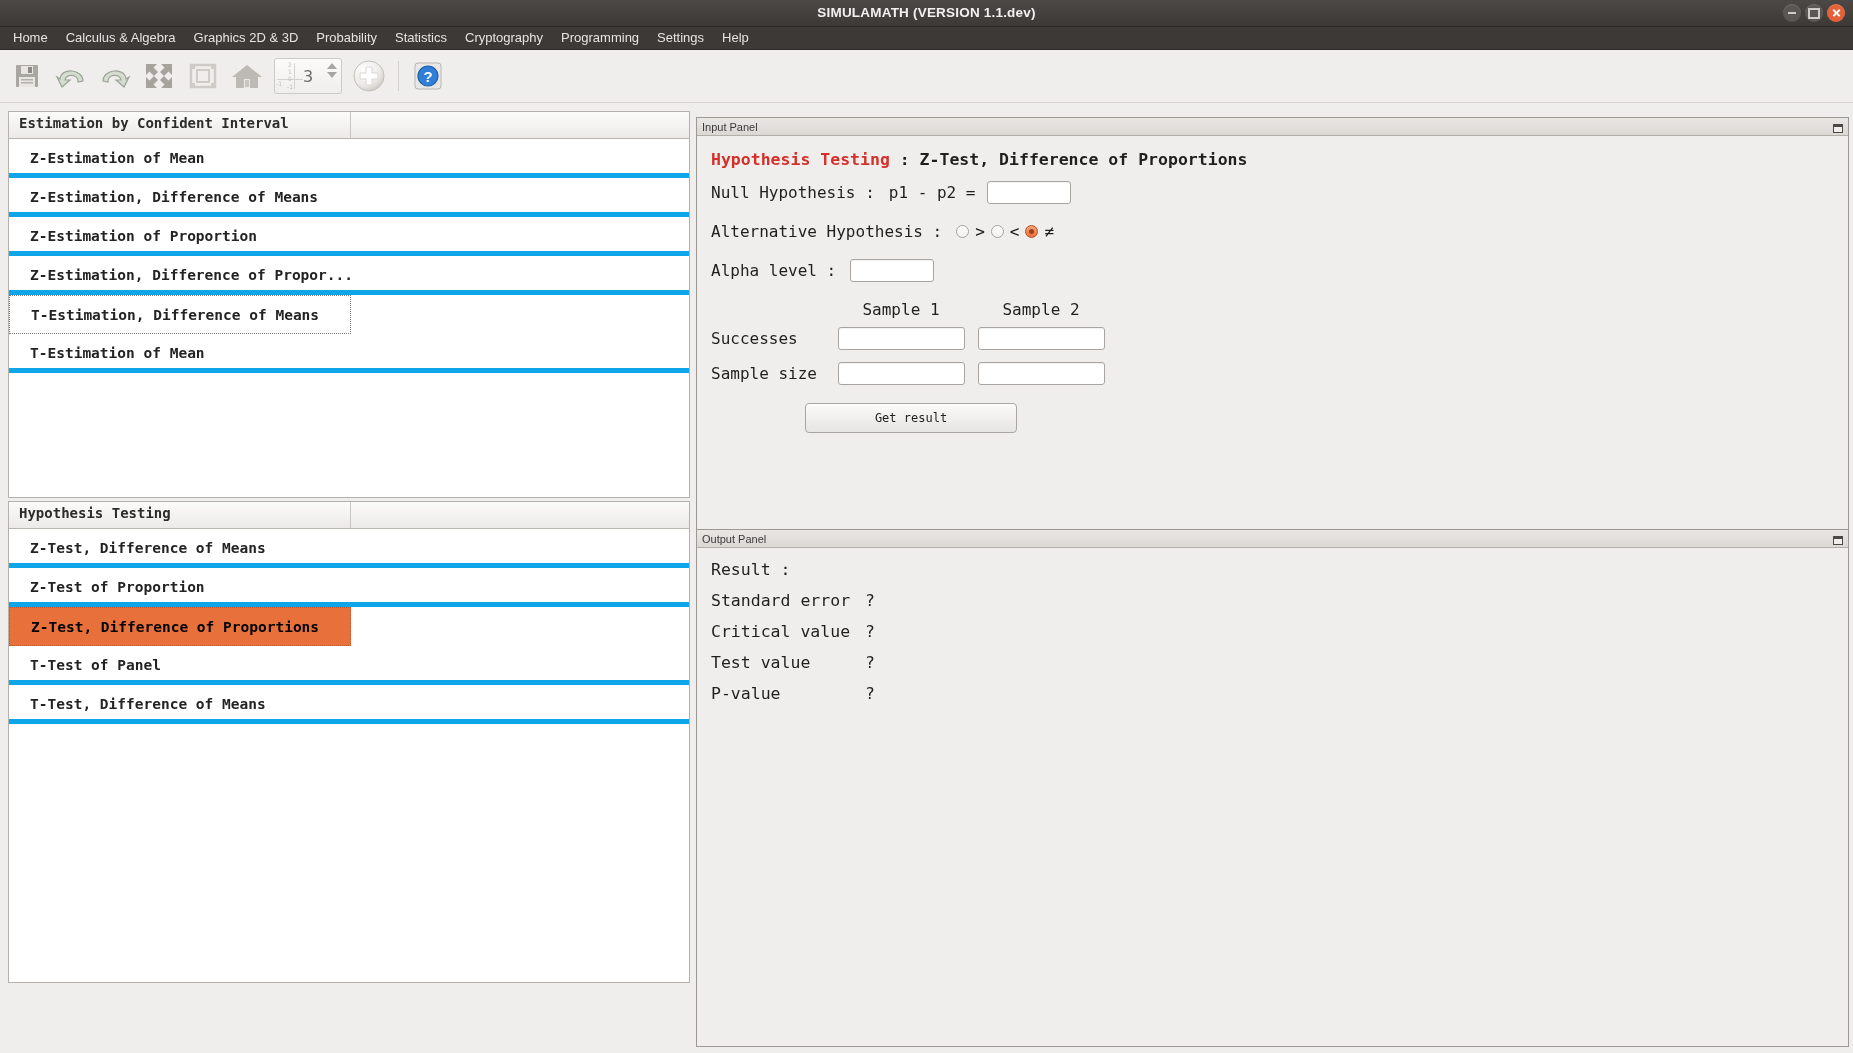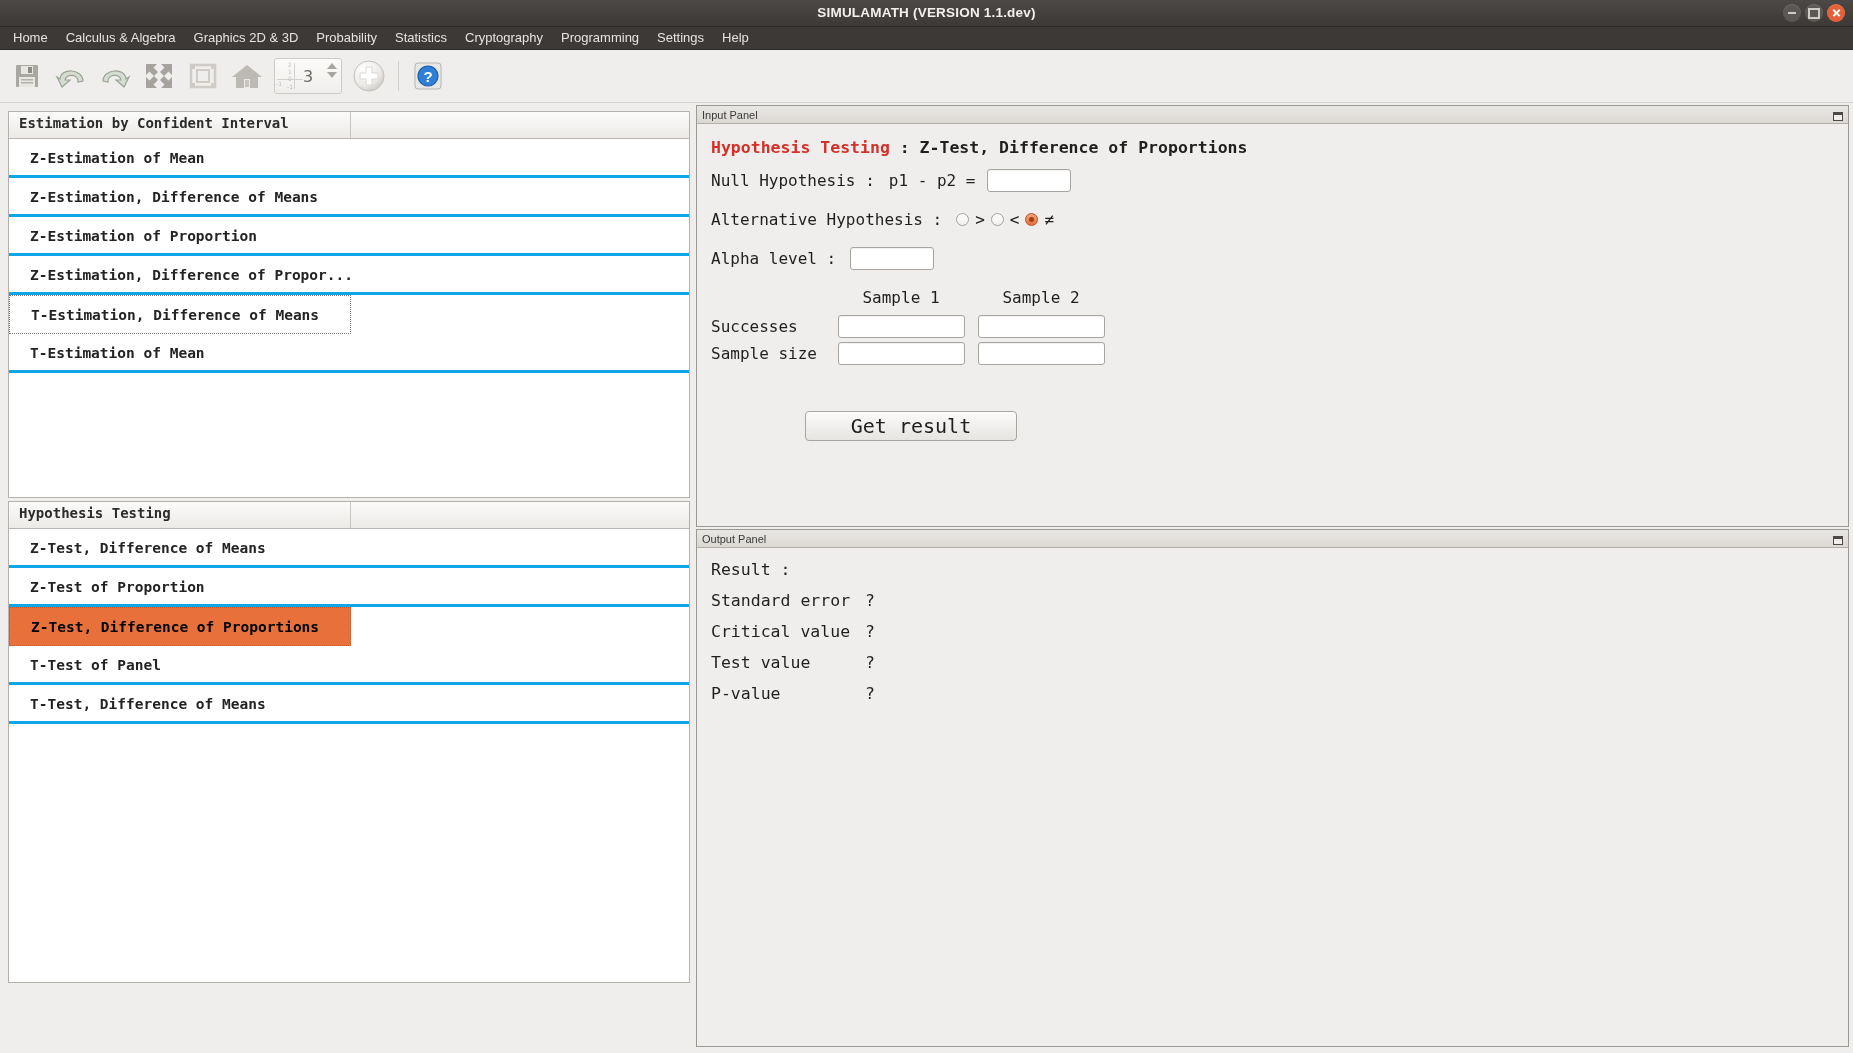--- a/index.html
+++ b/index.html
@@ -94,21 +94,21 @@
     font-size:14px;color:#2c2c2c;font-weight:bold;
     padding:3px 0 0 10px;border-right:1px solid #c9c6c2;box-sizing:border-box;
   }
   .listheader .hcell.first{width:342px;}
   .listheader .hcell.second{flex:1;border-right:none;}
   .listbody{flex:1;overflow:hidden;background:#fff;}
   .lrow{
     height:39px;line-height:39px;
     font-family:"DejaVu Sans Mono","Liberation Mono",monospace;
     font-size:14.5px;color:#232323;font-weight:bold;
-    padding-left:21px;border-bottom:3px solid #0ea5e9;
+    padding-left:21px;border-bottom:5px solid #0ea5e9;
     box-sizing:border-box;white-space:nowrap;
   }
   .lrow.selected-focus{
     width:342px;border:1px dotted #7a7a7a;border-bottom:1px dotted #7a7a7a;
     box-sizing:border-box;
   }
   .lrow.selected-orange{
     width:342px;background:#e8703a;color:#000000;
     border:1px dotted #c9562a;box-sizing:border-box;
   }
@@ -146,23 +146,22 @@
     background:linear-gradient(to bottom,#ffffff,#f1efed);box-sizing:border-box;
     display:inline-flex;align-items:center;justify-content:center;margin:0 6px;
   }
   .radio.on{background:linear-gradient(to bottom,#f6a27a,#e8703a);border-color:#b65327;}
   .radio.on:after{content:"";width:5px;height:5px;border-radius:50%;background:#a33f16;}
   .op{font-size:16px;color:#1f1f1f;}
   .gridlbl{font-size:16px;color:#1f1f1f;}
   .btn{
     height:28px;border:1px solid #a9a6a2;border-radius:4px;
     background:linear-gradient(to bottom,#fbfbfa 0%,#f1efed 50%,#e7e5e2 100%);
-    font-size:20px;color:#1f1f1f;display:flex;align-items:center;justify-content:center;
+    font-size:12px;color:#1f1f1f;display:flex;align-items:center;justify-content:center;
     box-shadow:0 1px 0 rgba(255,255,255,.7) inset;
-    margin-top:28px;
   }
 
   
   .op-body{padding:12px 0 0 14px;}
   .op-line{display:flex;font-size:16.5px;color:#1f1f1f;margin-bottom:12px;font-weight:normal;}
   .op-line .k{display:inline-block;}
   .op-line .v{margin-left:4px;}
 </style>
 </head>
 <body>
@@ -321,21 +320,21 @@
           <div class="lrow">Z-Test of Proportion</div>
           <div class="lrow selected-orange">Z-Test, Difference of Proportions</div>
           <div class="lrow">T-Test of Panel</div>
           <div class="lrow">T-Test, Difference of Means</div>
         </div>
       </div>
     </div>
 
     <div class="rightpane">
 
-      <div class="dock" style="position:absolute;left:0;right:0;top:4px;height:420px;">
+      <div class="dock" style="position:absolute;left:0;right:0;top:16px;height:420px;">
         <div class="docktitle">
           <span>Input Panel</span>
           <div class="dockbtn"></div>
         </div>
         <div class="dockbody">
           <div class="ip mono">
 
             <div class="ip-title">
               <span class="red">Hypothesis Testing</span><span> : Z-Test, Difference of Proportions</span>
             </div>
@@ -361,21 +360,21 @@
               <input class="tinput mono" style="width: 84px; margin-left: 14px; font-size: 14px; padding: 0px 4px;" value="">
             </div>
 
             <div style="position:relative;margin-top:4px;">
               <div style="display:flex;align-items:center;margin-bottom:8px;">
                 <span style="width:120px;"></span>
                 <span class="gridlbl" style="width:140px;text-align:center;">Sample 1</span>
                 <span class="gridlbl" style="width:140px;text-align:center;">Sample 2</span>
               </div>
 
-              <div style="display:flex;align-items:center;margin-bottom:4px;">
+              <div style="display:flex;align-items:center;margin-bottom:12px;">
                 <span class="gridlbl" style="width:120px;">Successes</span>
                 <span style="width:140px;display:flex;justify-content:center;">
                   <input class="tinput mono" style="width: 127px; font-size: 14px; padding: 0px 4px;" value="">
                 </span>
                 <span style="width:140px;display:flex;justify-content:center;">
                   <input class="tinput mono" style="width: 127px; font-size: 14px; padding: 0px 4px;" value="">
                 </span>
               </div>
 
               <div style="display:flex;align-items:center;margin-bottom:18px;">

